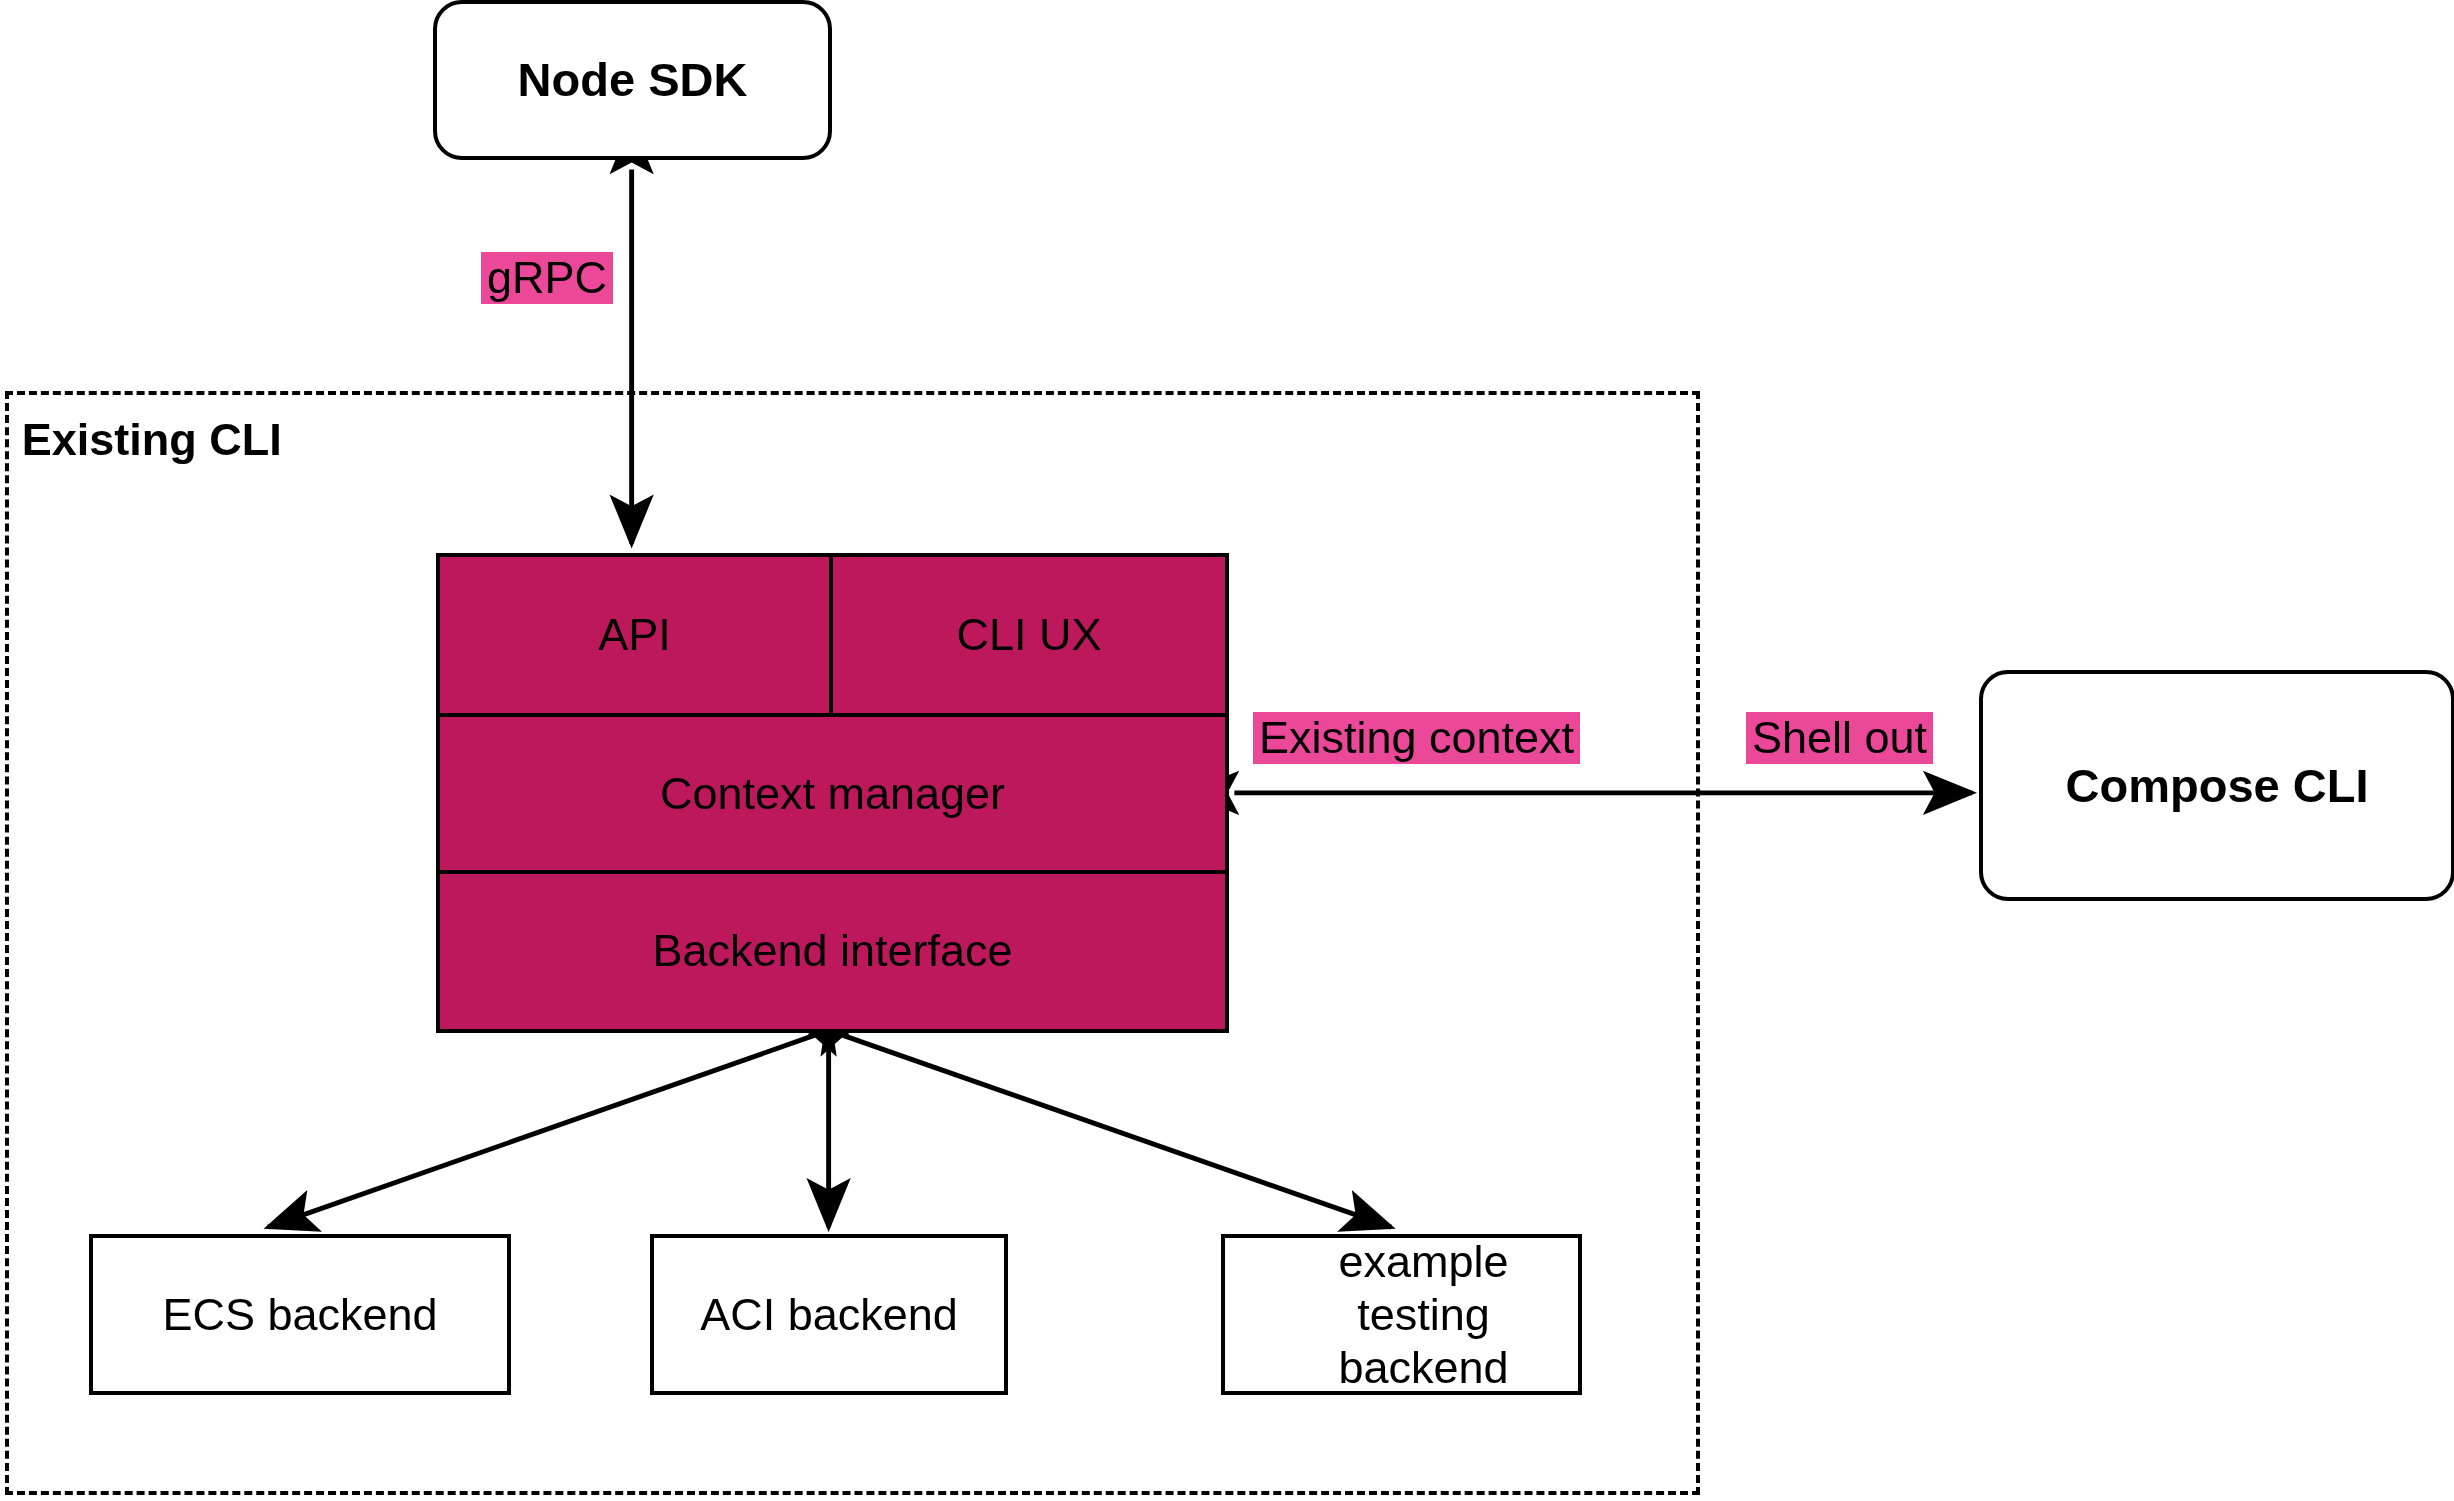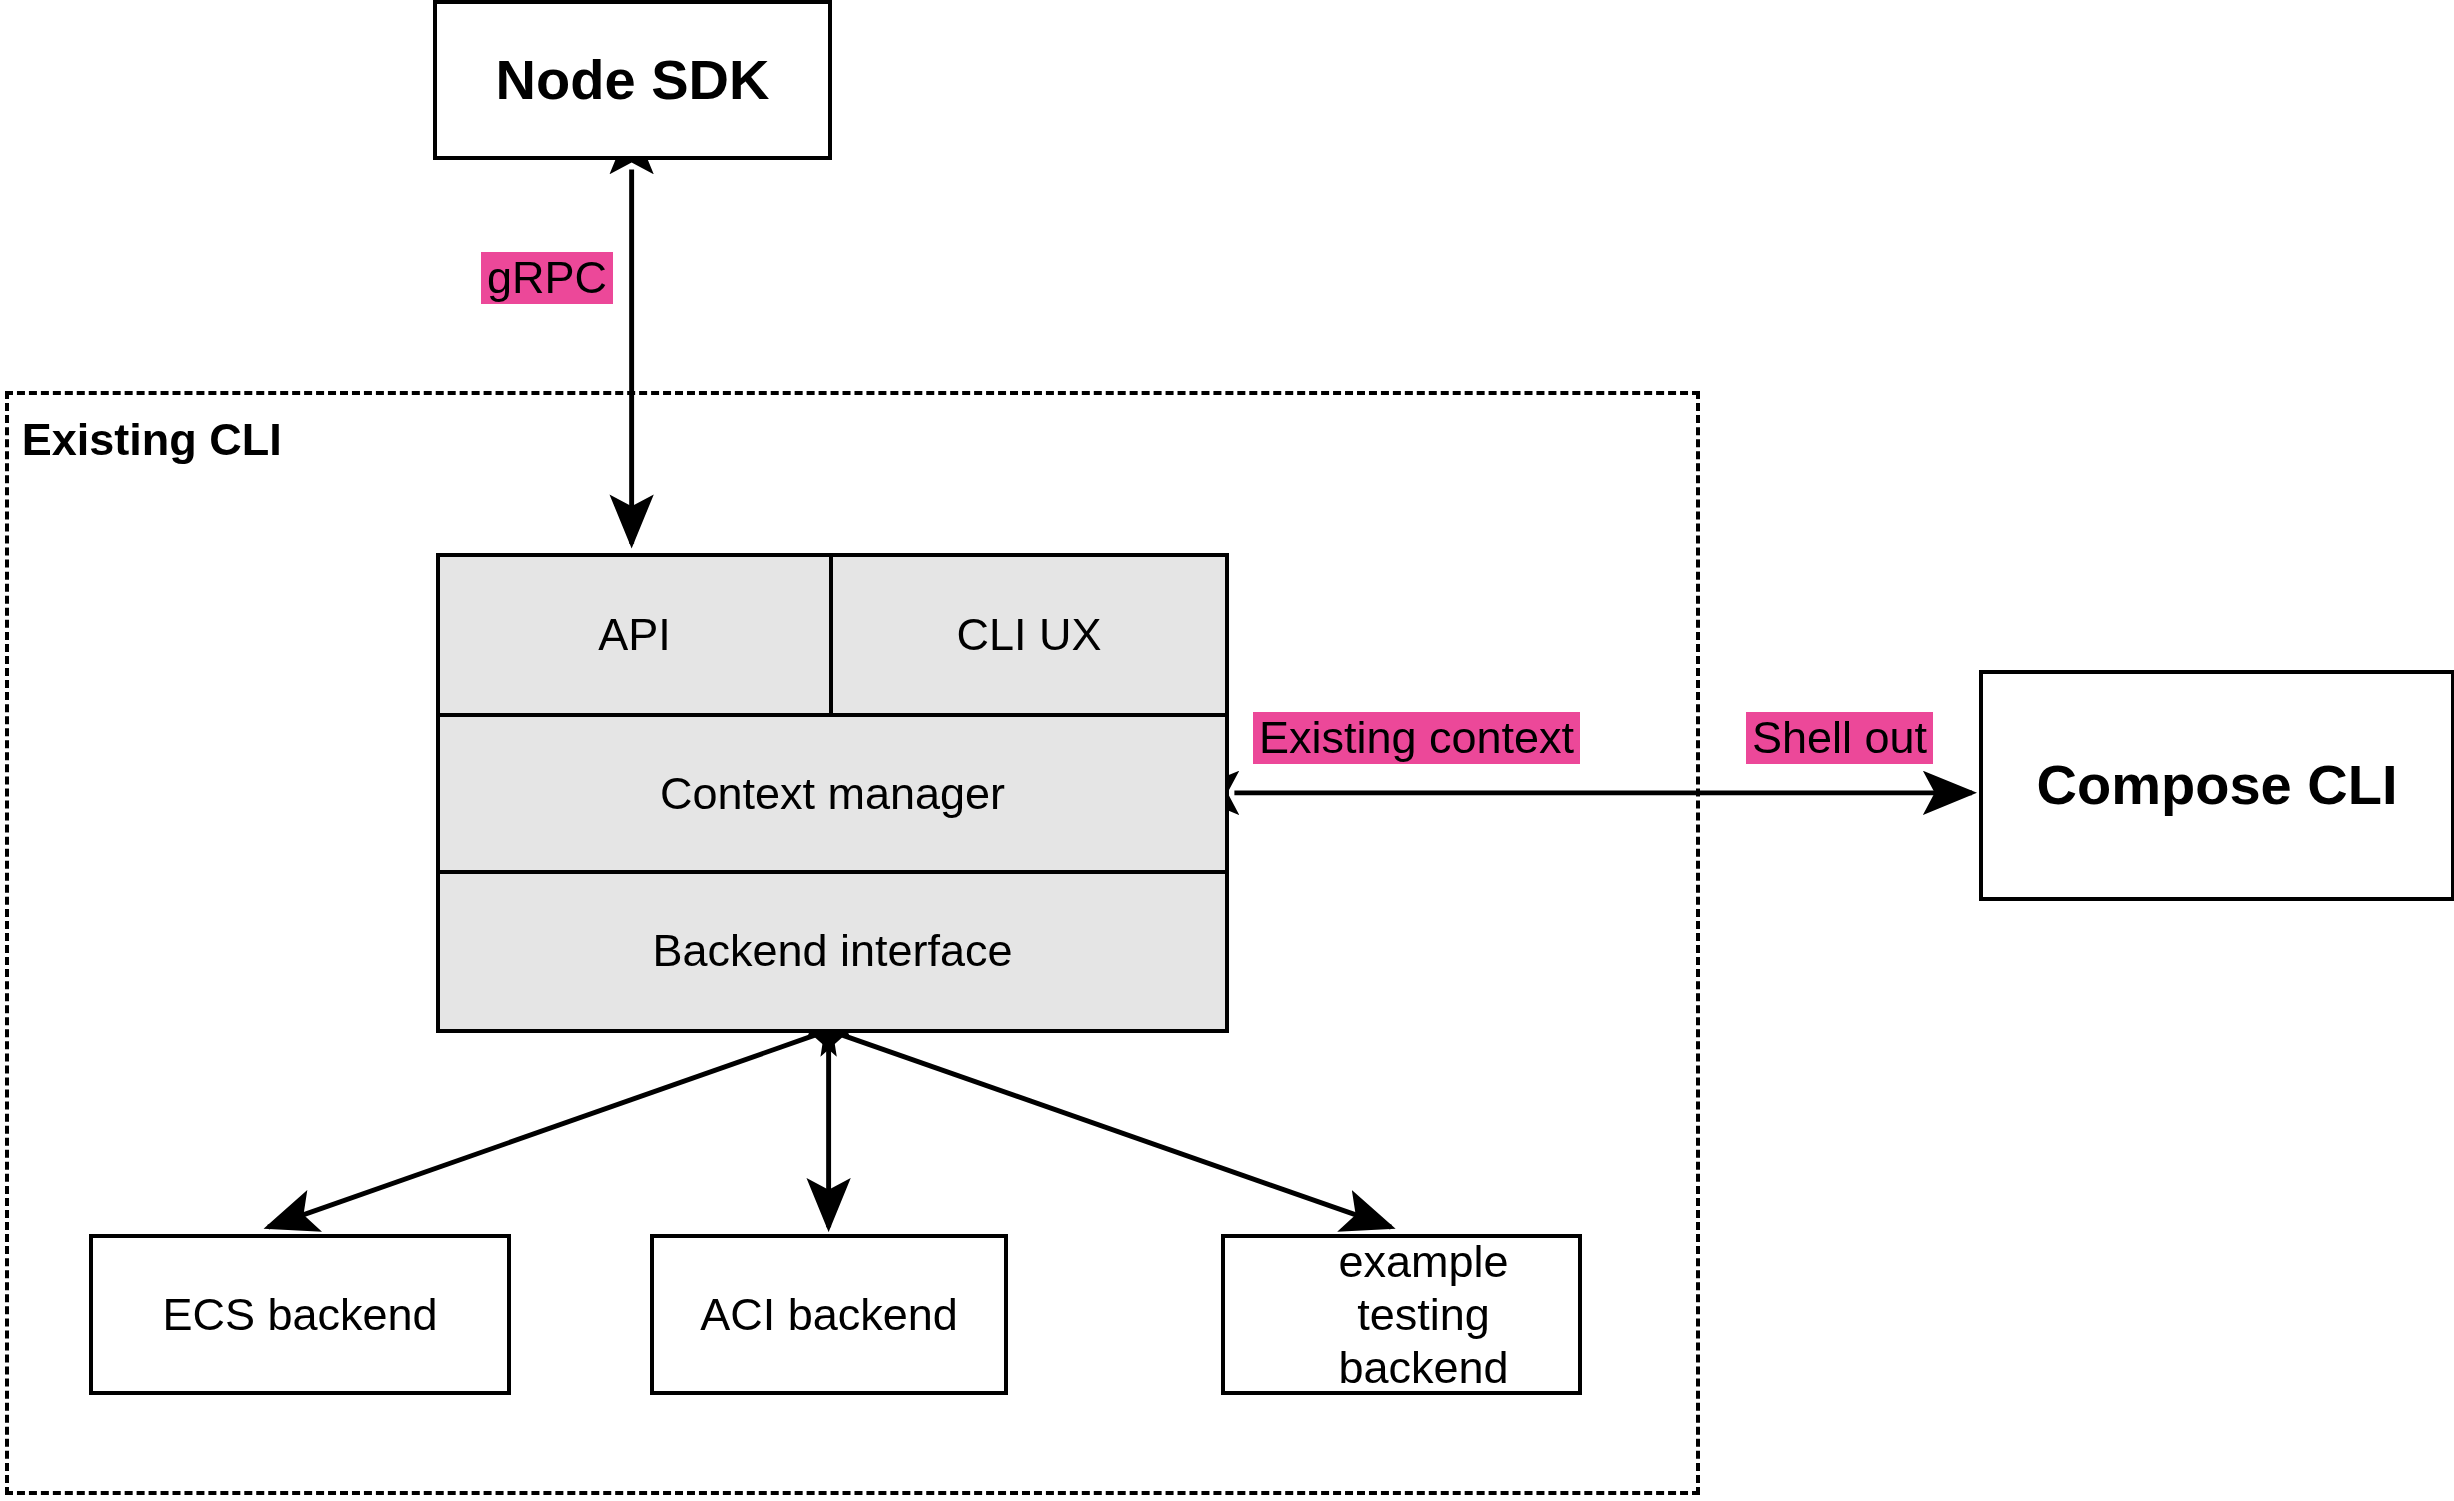--- a/index.html
+++ b/index.html
@@ -37,21 +37,21 @@
     text-align: center;
     line-height: 1.18;
   }
   .node.bold {
     font-weight: bold;
   }
   .stack {
     position: absolute;
     box-sizing: border-box;
     border: 4.9px solid #000000;
-    background: #e5e5e5;
+    background: #be185d;
   }
   .stack-row {
     box-sizing: border-box;
     display: flex;
     width: 100%;
   }
   .stack-row + .stack-row {
     border-top: 4.9px solid #000000;
   }
   .stack-cell {
@@ -75,21 +75,21 @@
     position: absolute;
     font-weight: bold;
     white-space: nowrap;
   }
   .edge-label {
     position: absolute;
     white-space: nowrap;
     background: #ec4899;
     padding: 0 5.9px;
   }
-  .t-48 { font-size: 56px; }
+  .t-48 { font-size: 47px; border-radius: 29px; }
   .t-46 { font-size: 45px; }
 </style>
 </head>
 <body>
 
 <div id="canvas">
 
   <div class="group-box" style="left:4.9px; top:391px; width:1695px; height:1104px;"></div>
   <div class="group-label t-46" style="left:21.7px; top:414px;">Existing CLI</div>
 

